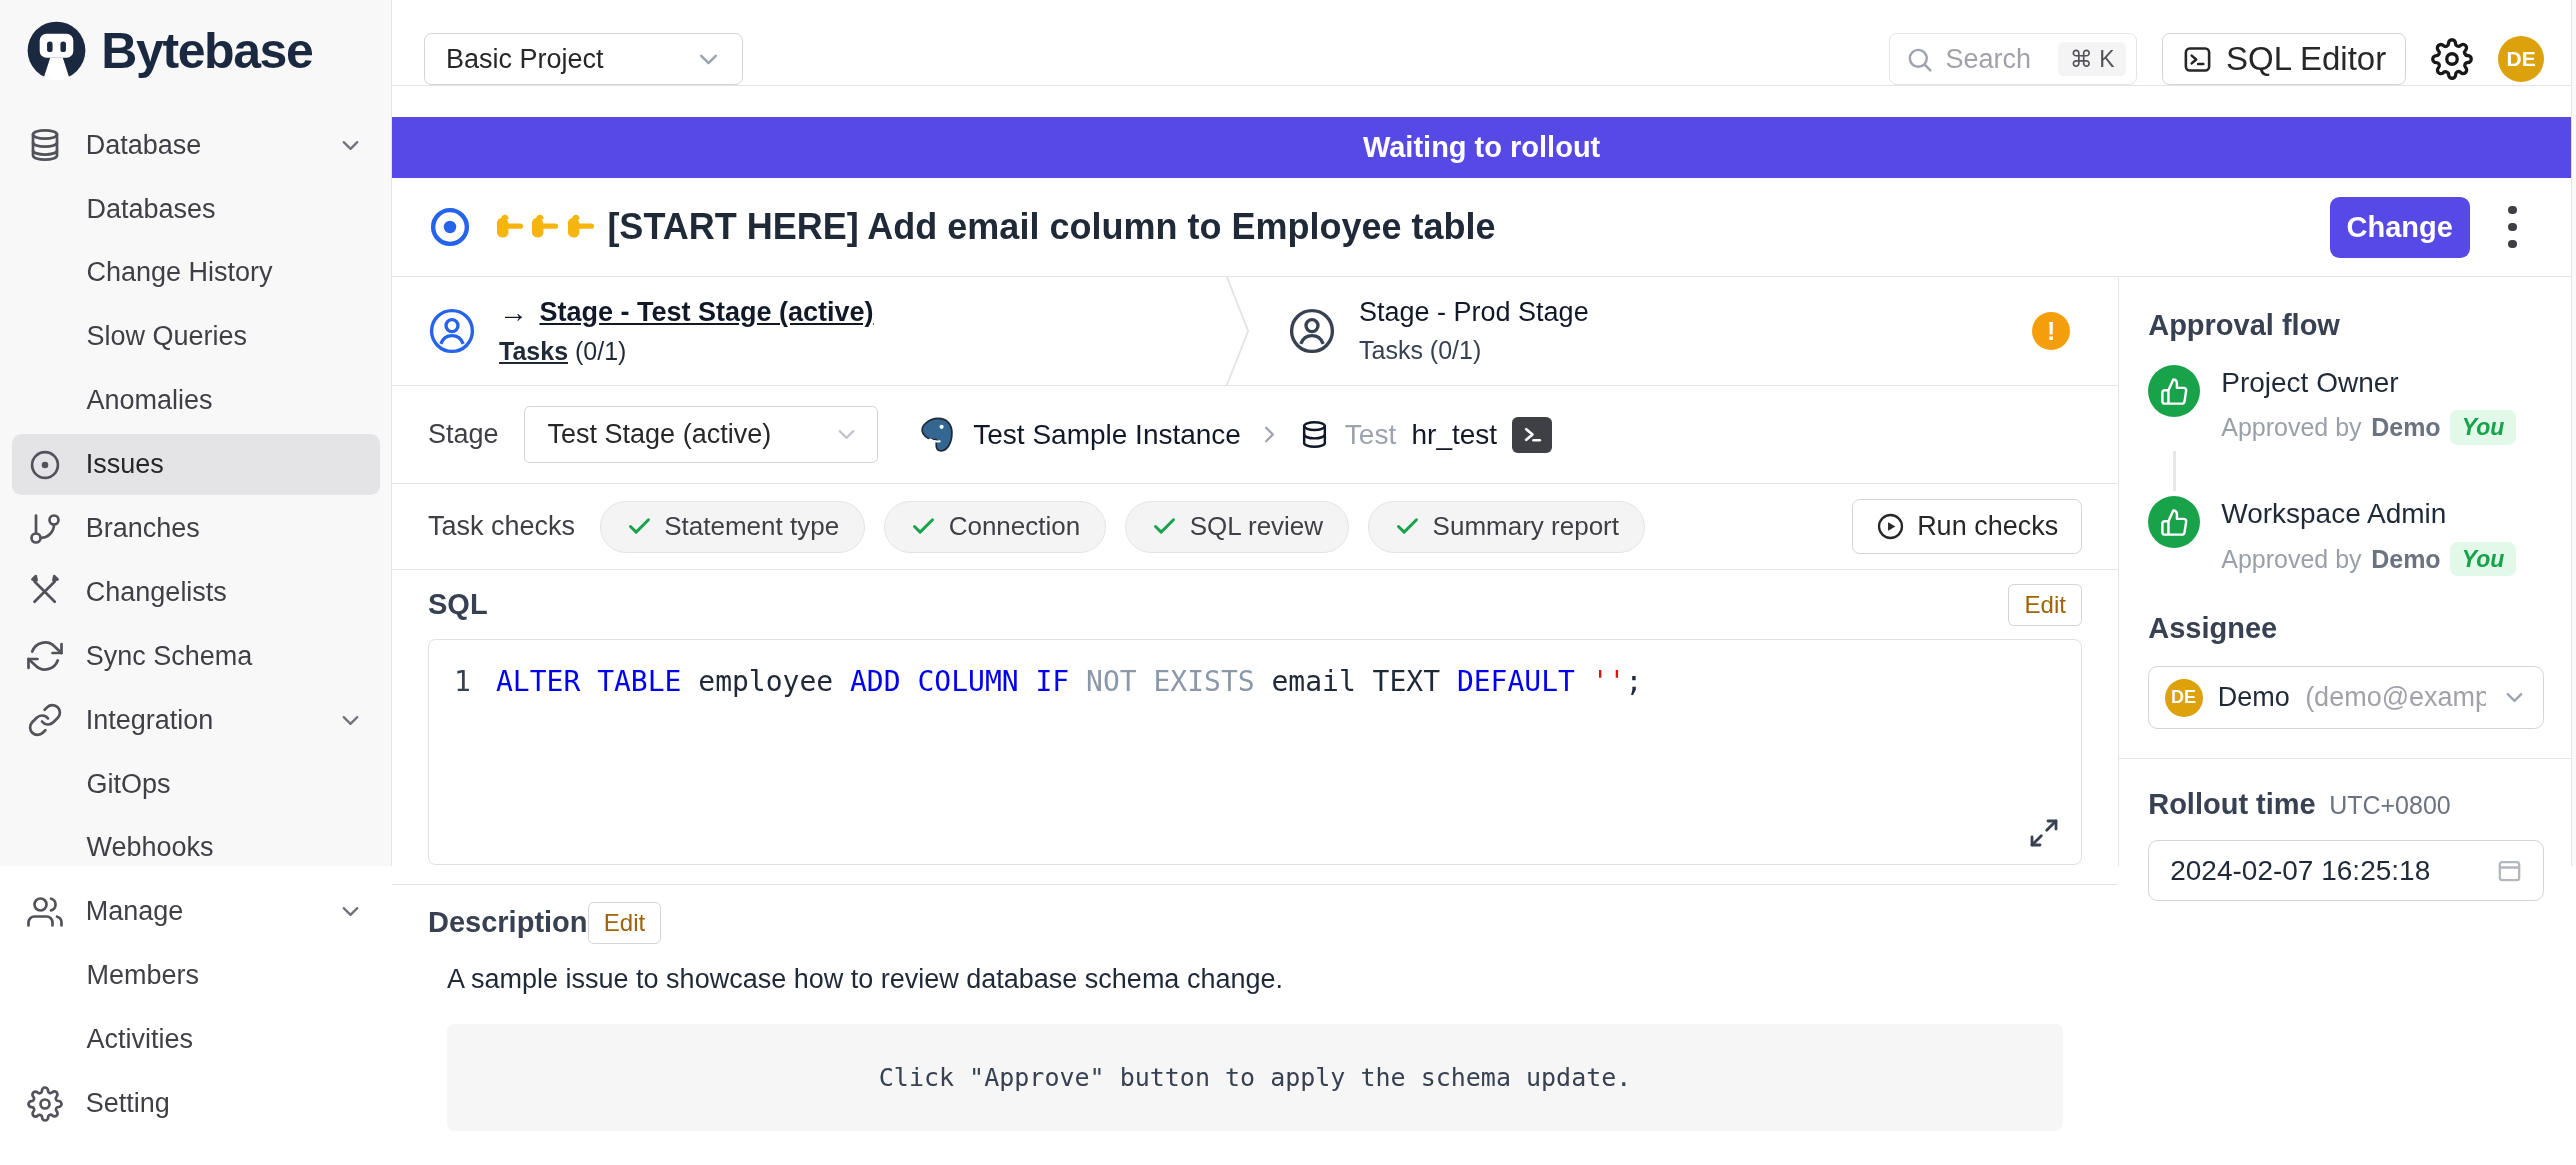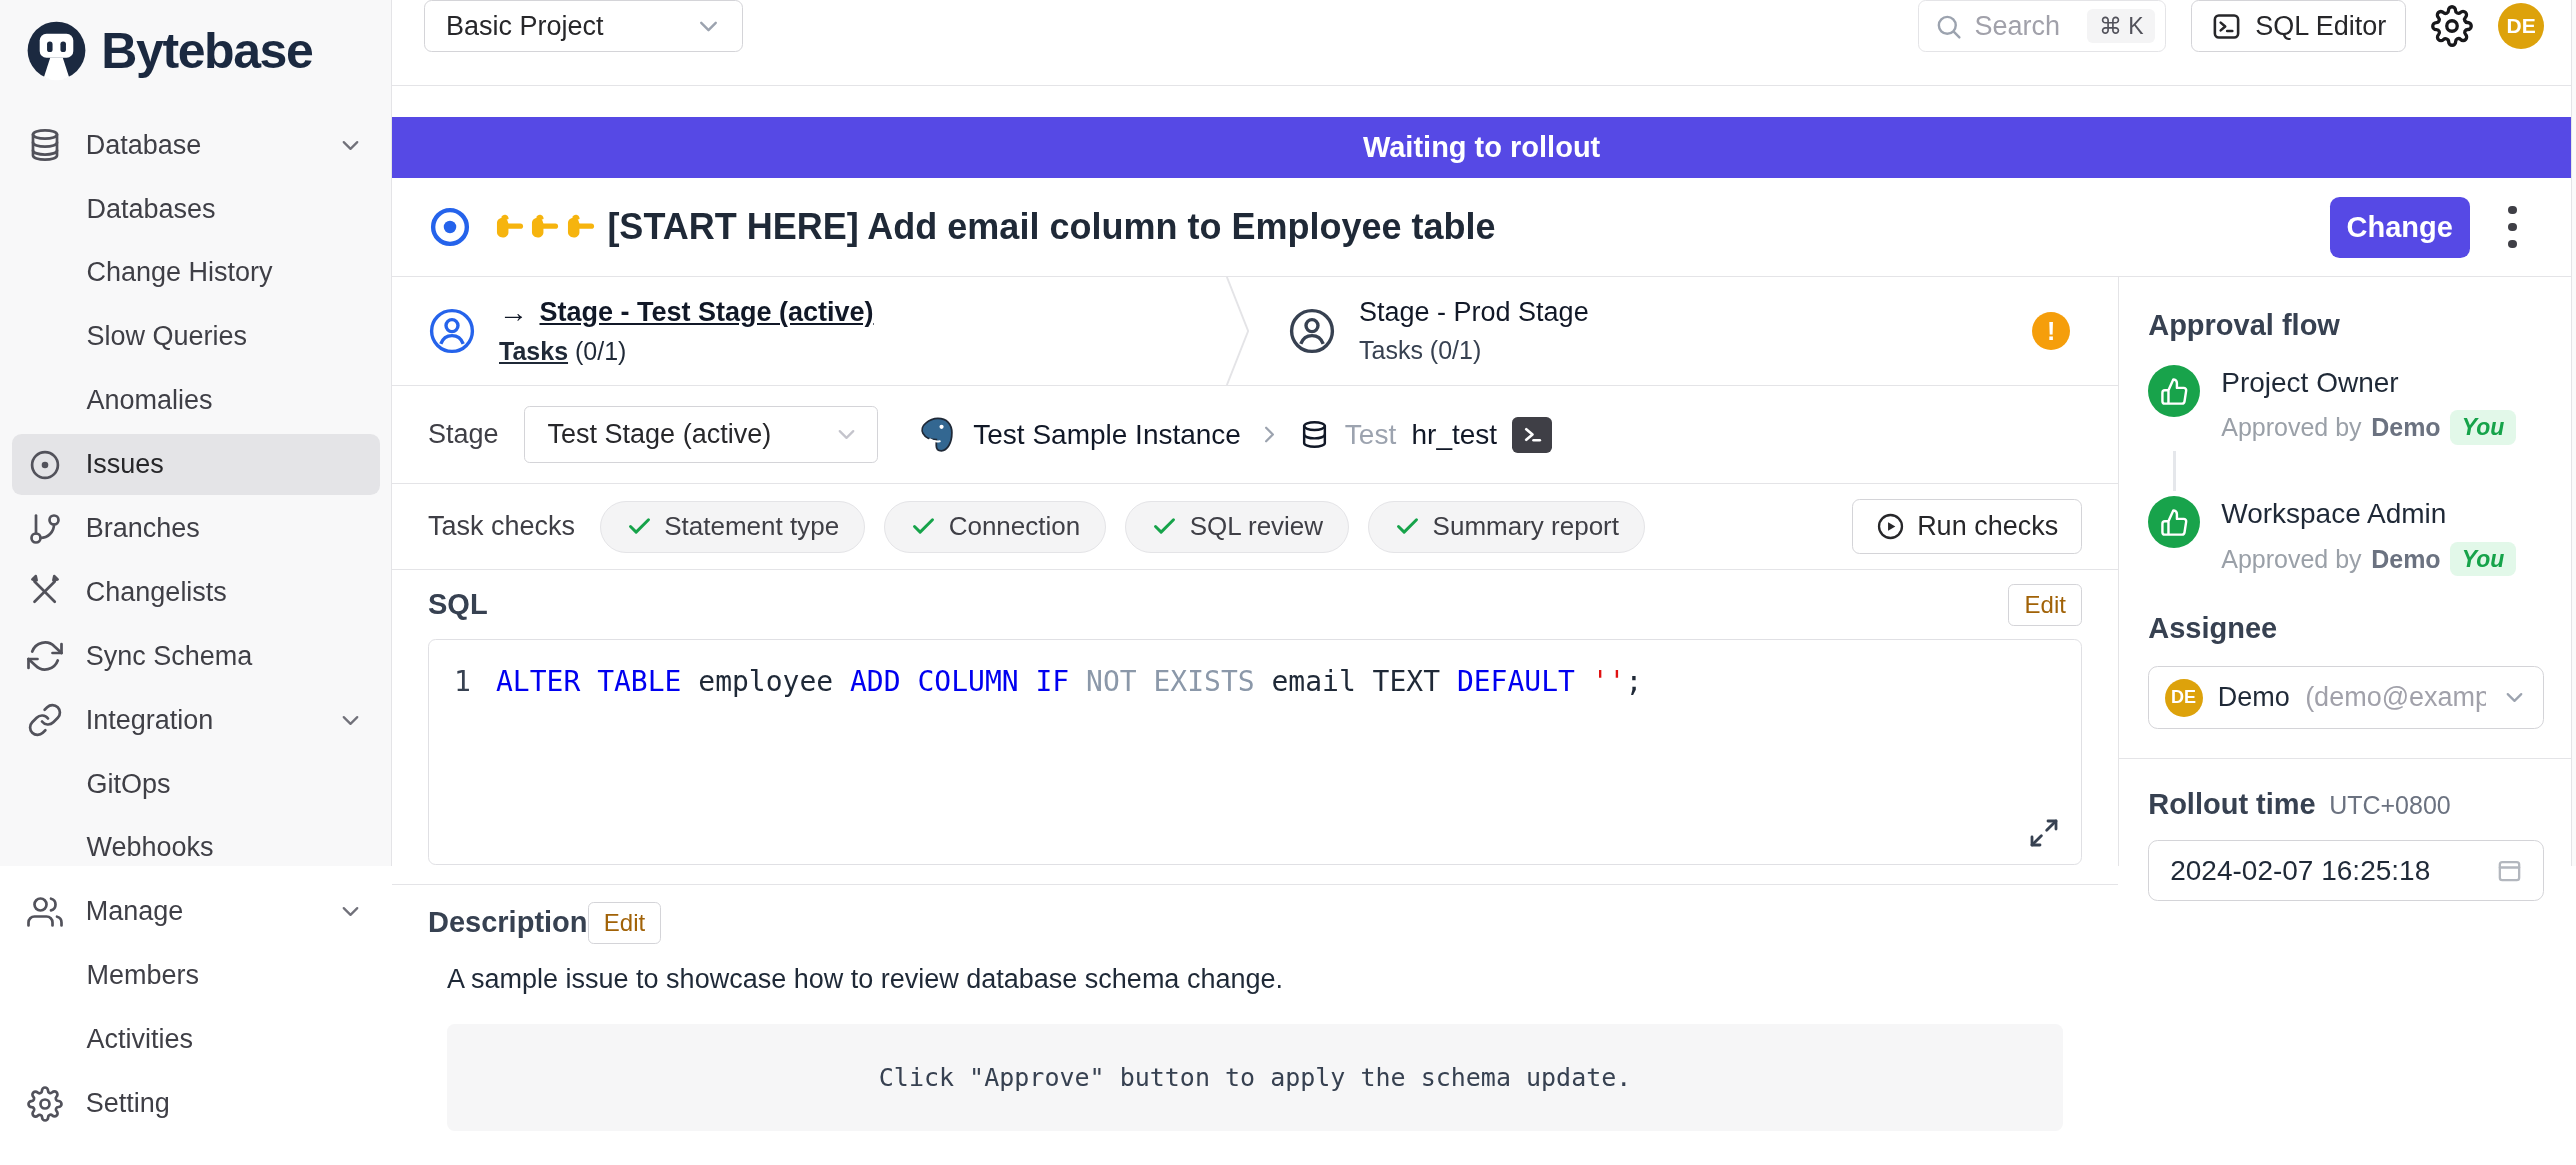--- a/index.html
+++ b/index.html
@@ -17,33 +17,33 @@
     padding:0 15.3px; font-size:27px; color:#3f3f46; cursor:pointer; }
   .nav-item .nicon { width:36px; height:36px; flex:0 0 36px; color:#52525b; margin-right:23px; }
   .nav-item.sub { padding-left:75px; }
   .nav-item.selected { background:#e4e4e7; color:#27272a; font-weight:500; }
   .nav-chevron { margin-left:auto; width:27px; height:27px; color:#71717a; }
 
   
   .main { flex:1; display:flex; flex-direction:column; min-width:0; }
   .gutter { flex:0 0 4.8px; background:#fafafa; border-left:1px solid #e4e4e7; }
 
-  .topbar { height:86px; flex:0 0 86px; border-bottom:1px solid #e4e4e7; display:flex; align-items:flex-start;
+  .topbar { height:86px; flex:0 0 86px; border-bottom:1px solid #e4e4e7; display:flex; align-items:flex-end;
     padding:0 27px 0 32px; gap:23px; background:#fff; }
   .proj-select { width:319px; height:52px; border:1px solid #d4d4d8; border-radius:7.6px; display:flex;
     align-items:center; padding:0 19px 0 21px; font-size:27px; color:#27272a; cursor:pointer; background:#fff; }
   .proj-select .chev { margin-left:auto; width:29px; height:29px; color:#9ca3af; }
   .topbar-right { margin-left:auto; display:flex; align-items:center; gap:25px; }
   .searchbox { width:248px; height:52px; border:1px solid #e4e4e7; border-radius:7.6px; display:flex;
     align-items:center; padding:0 9.6px 0 15.3px; gap:11.5px; cursor:text; background:#fff; }
   .searchbox .sicon { width:29px; height:29px; color:#9ca3af; }
   .searchbox .ph { font-size:27px; color:#a1a1aa; }
   .kbd { margin-left:auto; background:#f4f4f5; border-radius:5.7px; padding:3.8px 11.5px; font-size:23px; color:#52525b; }
   .sqled-btn { height:52px; border:1px solid #d4d4d8; border-radius:7.6px; background:#fff; display:flex;
-    align-items:center; gap:13.4px; padding:0 19px; font-size:27px; color:#27272a; cursor:pointer; }
+    align-items:center; gap:13.4px; padding:0 19px; font-size:33px; color:#27272a; cursor:pointer; }
   .sqled-btn .ticon { width:31px; height:31px; color:#27272a; }
   .gear-btn { width:42px; height:42px; color:#18181b; cursor:pointer; }
   .avatar { width:46px; height:46px; border-radius:50%; background:#dda20b; color:#fff; font-size:21px;
     font-weight:700; display:flex; align-items:center; justify-content:center; cursor:pointer; }
 
   .gap-strip { height:31px; flex:0 0 31px; background:#fff; }
   .banner { height:61px; flex:0 0 61px; background:#5649e5; color:#fff; display:flex; align-items:center;
     justify-content:center; font-size:29px; font-weight:600; }
 
   .title-row { height:99px; flex:0 0 99px; border-bottom:1px solid #e4e4e7; display:flex;

